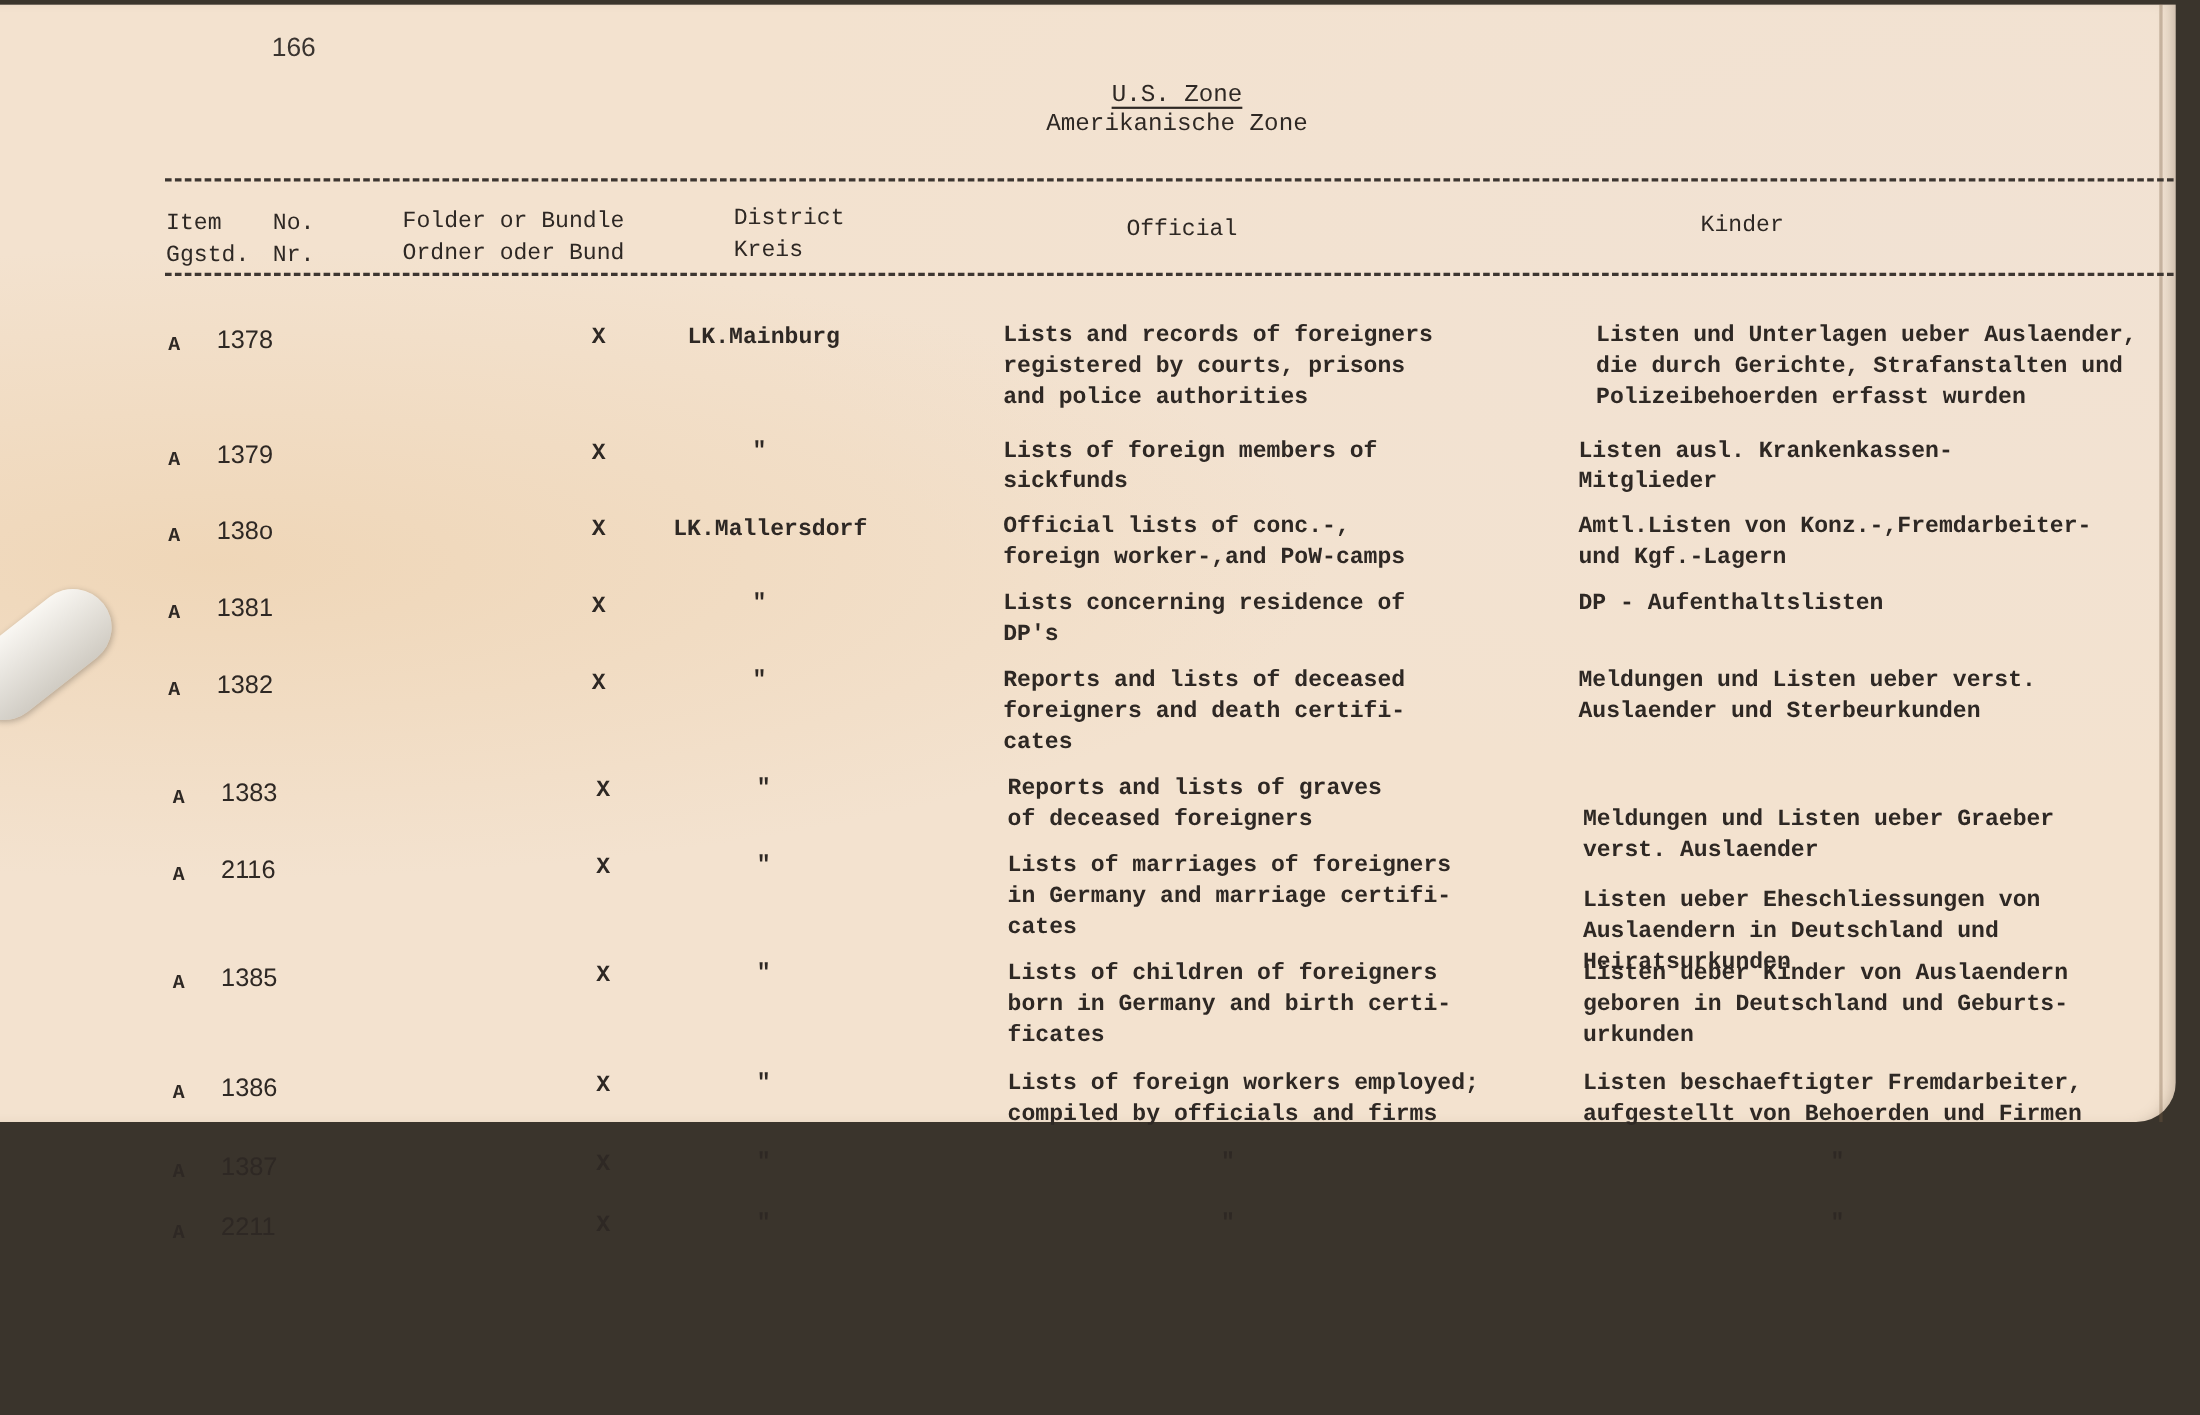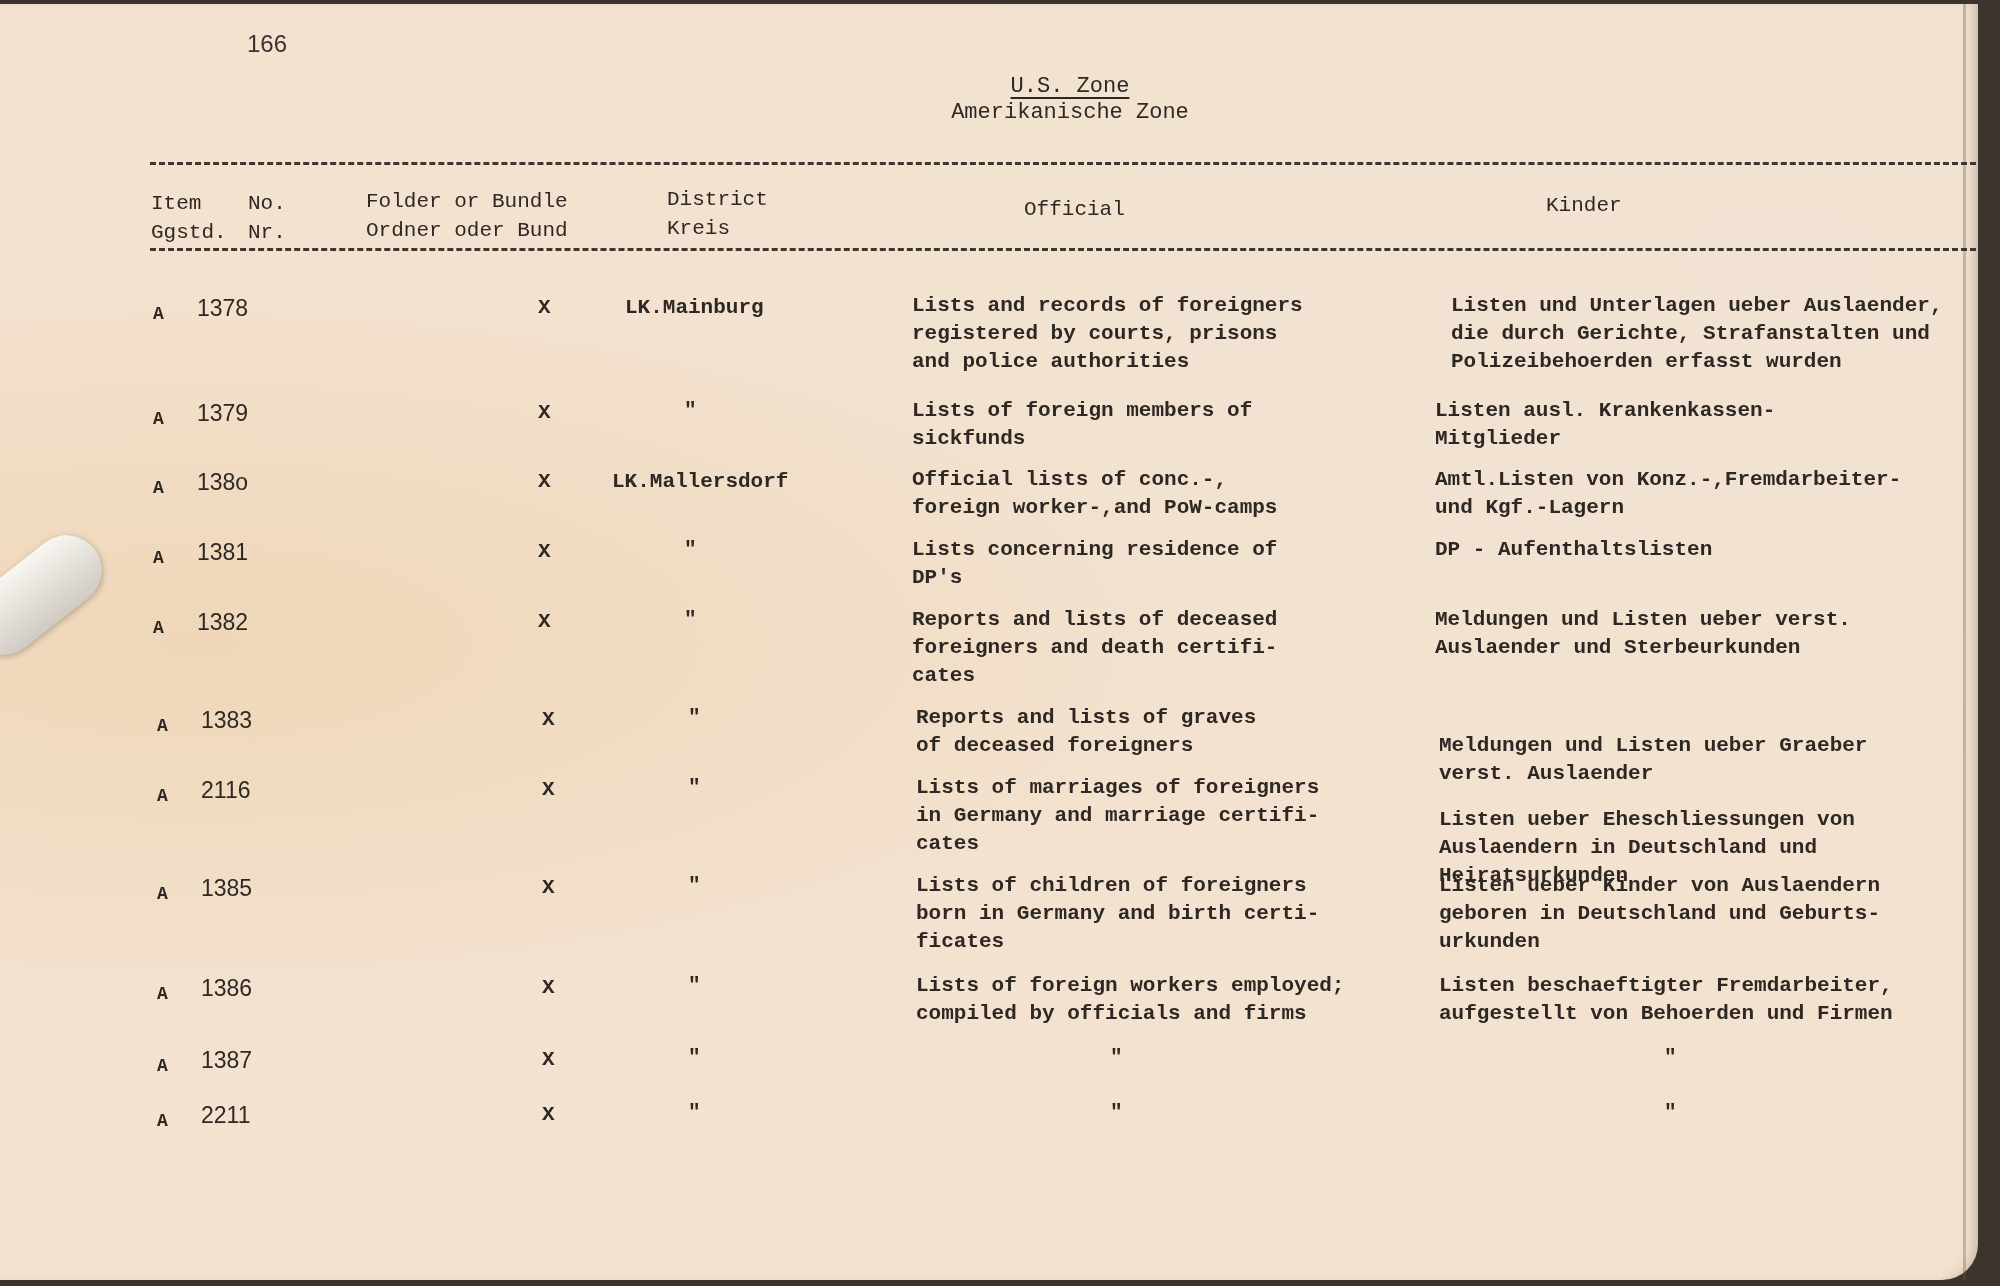--- a/index.html
+++ b/index.html
@@ -3,21 +3,21 @@
 <meta charset="utf-8">
 <style>
   html, body { margin: 0; padding: 0; }
   body {
     width: 2000px; height: 1286px; overflow: hidden;
     background: #3a342c;
     font-family: "Liberation Mono", "DejaVu Sans Mono", monospace;
     color: #2e2824;
   }
   .page {
-    position: absolute; left: 0; top: 4px; width: 1978px; height: 1276px;
+    position: absolute; left: 0; top: 4px; width: 1978px; height: 1016px;
     background: #f3e2cf;
     background-image:
       radial-gradient(ellipse at 10% 50%, rgba(236,205,165,0.55), rgba(243,226,207,0) 40%),
       radial-gradient(ellipse at 90% 20%, rgba(240,226,214,0.6), rgba(243,226,207,0) 45%);
     border-bottom-right-radius: 36px;
     box-shadow: inset -10px 0 14px -8px rgba(90,70,50,0.35);
   }
   .page-edge {
     position: absolute; right: 12px; top: 0; width: 3px; height: 100%;
     background: rgba(120,95,70,0.35);

